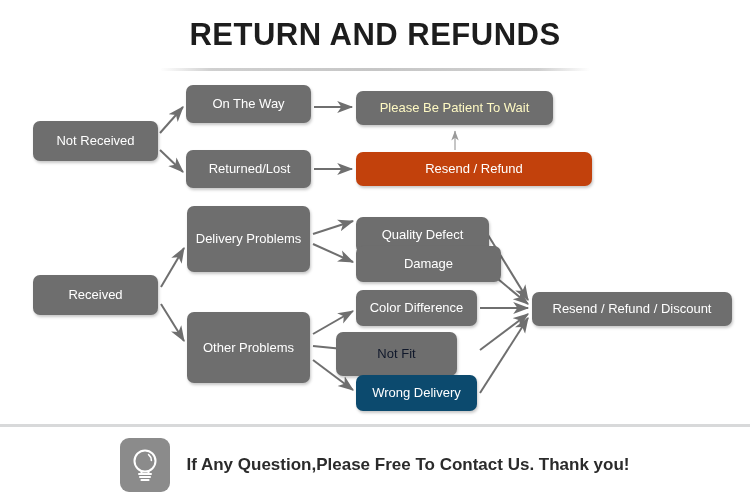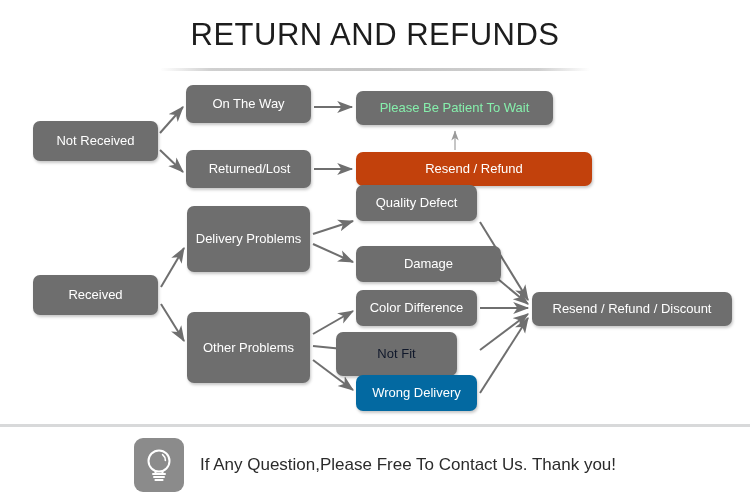--- a/index.html
+++ b/index.html
@@ -27,21 +27,21 @@
   
   #title {
     position: absolute;
     left: 0;
     top: 16px;
     width: 750px;
     text-align: center;
     font-size: 31px;
     letter-spacing: 0.5px;
     color: #1d1d1d;
-    font-weight: 400;
+    font-weight: 700;
     line-height: 38px;
     white-space: nowrap;
   }
   #title-divider {
     position: absolute;
     left: 160px;
     top: 68px;
     width: 430px;
     height: 3px;
     background: linear-gradient(to right,
@@ -107,20 +107,21 @@
     display: flex;
     align-items: center;
     justify-content: center;
     flex: 0 0 auto;
   }
   #footer-text {
     margin-left: 16px;
     font-size: 17px;
     color: #2b2b2b;
     white-space: nowrap;
+    font-weight: bold;
   }
 </style>
 </head>
 <body>
 
 <div id="page">
 
   <div id="title">RETURN AND REFUNDS</div>
   <div id="title-divider"></div>
 
@@ -158,30 +159,30 @@
       <path d="M480,393 L528,318"></path>
     </g>
     <g stroke="#a0a0a0" stroke-width="1.2" fill="none" marker-end="url(#ah-thin)">
       <path d="M455,150 L455,131"></path>
     </g>
   </svg>
 
   <div class="node" style="left: 33px; top: 121px; width: 125px; height: 40px; background: rgb(110, 110, 110); color: rgb(255, 255, 255);">Not Received</div>
   <div class="node" style="left: 186px; top: 85px; width: 125px; height: 38px; background: rgb(110, 110, 110); color: rgb(255, 255, 255);">On The Way</div>
   <div class="node" style="left: 186px; top: 150px; width: 125px; height: 38px; background: rgb(110, 110, 110); color: rgb(255, 255, 255); padding-left: 8px;">Returned/Lost</div>
-  <div class="node" style="left: 356px; top: 91px; width: 197px; height: 34px; background: rgb(110, 110, 110); color: #86efac;">Please Be Patient To Wait</div>
+  <div class="node" style="left: 356px; top: 91px; width: 197px; height: 34px; background: rgb(110, 110, 110); color: #fef9c3;">Please Be Patient To Wait</div>
   <div class="node" style="left: 356px; top: 152px; width: 236px; height: 34px; background: #c2410c; color: rgb(255, 255, 255);">Resend / Refund</div>
   <div class="node" style="left: 33px; top: 275px; width: 125px; height: 40px; background: rgb(110, 110, 110); color: rgb(255, 255, 255);">Received</div>
   <div class="node" style="left: 187px; top: 206px; width: 123px; height: 66px; background: rgb(110, 110, 110); color: rgb(255, 255, 255);">Delivery Problems</div>
   <div class="node" style="left: 187px; top: 312px; width: 123px; height: 71px; background: rgb(110, 110, 110); color: rgb(255, 255, 255);">Other Problems</div>
-  <div class="node" style="left: 356px; top: 185px; width: 121px; height: 36px; background: rgb(110, 110, 110); color: rgb(255, 255, 255);">Quality Defect</div>
+  <div class="node" style="left: 356px; top: 217px; width: 133px; height: 36px; background: rgb(110, 110, 110); color: rgb(255, 255, 255);">Quality Defect</div>
   <div class="node" style="left: 356px; top: 246px; width: 145px; height: 36px; background: rgb(110, 110, 110); color: rgb(255, 255, 255);">Damage</div>
   <div class="node" style="left: 356px; top: 290px; width: 121px; height: 36px; background: rgb(110, 110, 110); color: rgb(255, 255, 255);">Color Difference</div>
   <div class="node" style="left: 336px; top: 332px; width: 121px; height: 44px; background: rgb(110, 110, 110); color: #0f172a;">Not Fit</div>
-  <div class="node" style="left: 356px; top: 375px; width: 121px; height: 36px; background: #0369a1; color: rgb(255, 255, 255);">Wrong Delivery</div>
+  <div class="node" style="left: 356px; top: 375px; width: 121px; height: 36px; background: #0c4a6e; color: rgb(255, 255, 255);">Wrong Delivery</div>
   <div class="node" style="left: 532px; top: 292px; width: 200px; height: 34px; background: rgb(110, 110, 110); color: rgb(255, 255, 255);">Resend / Refund / Discount</div>
 
   <div id="footer-divider"></div>
 
   <div id="footer">
     <div id="bulb-badge">
       <svg width="32" height="38" viewBox="0 0 32 38" fill="none">
         <circle cx="16" cy="15" r="10.5" stroke="#ffffff" stroke-width="2"></circle>
         <path d="M12.5 24.5 L12.5 27.5 M19.5 24.5 L19.5 27.5" stroke="#ffffff" stroke-width="2"></path>
         <path d="M10 28 L22 28 M11 31 L21 31 M12.4 34 L19.6 34" stroke="#ffffff" stroke-width="2" stroke-linecap="round"></path>

